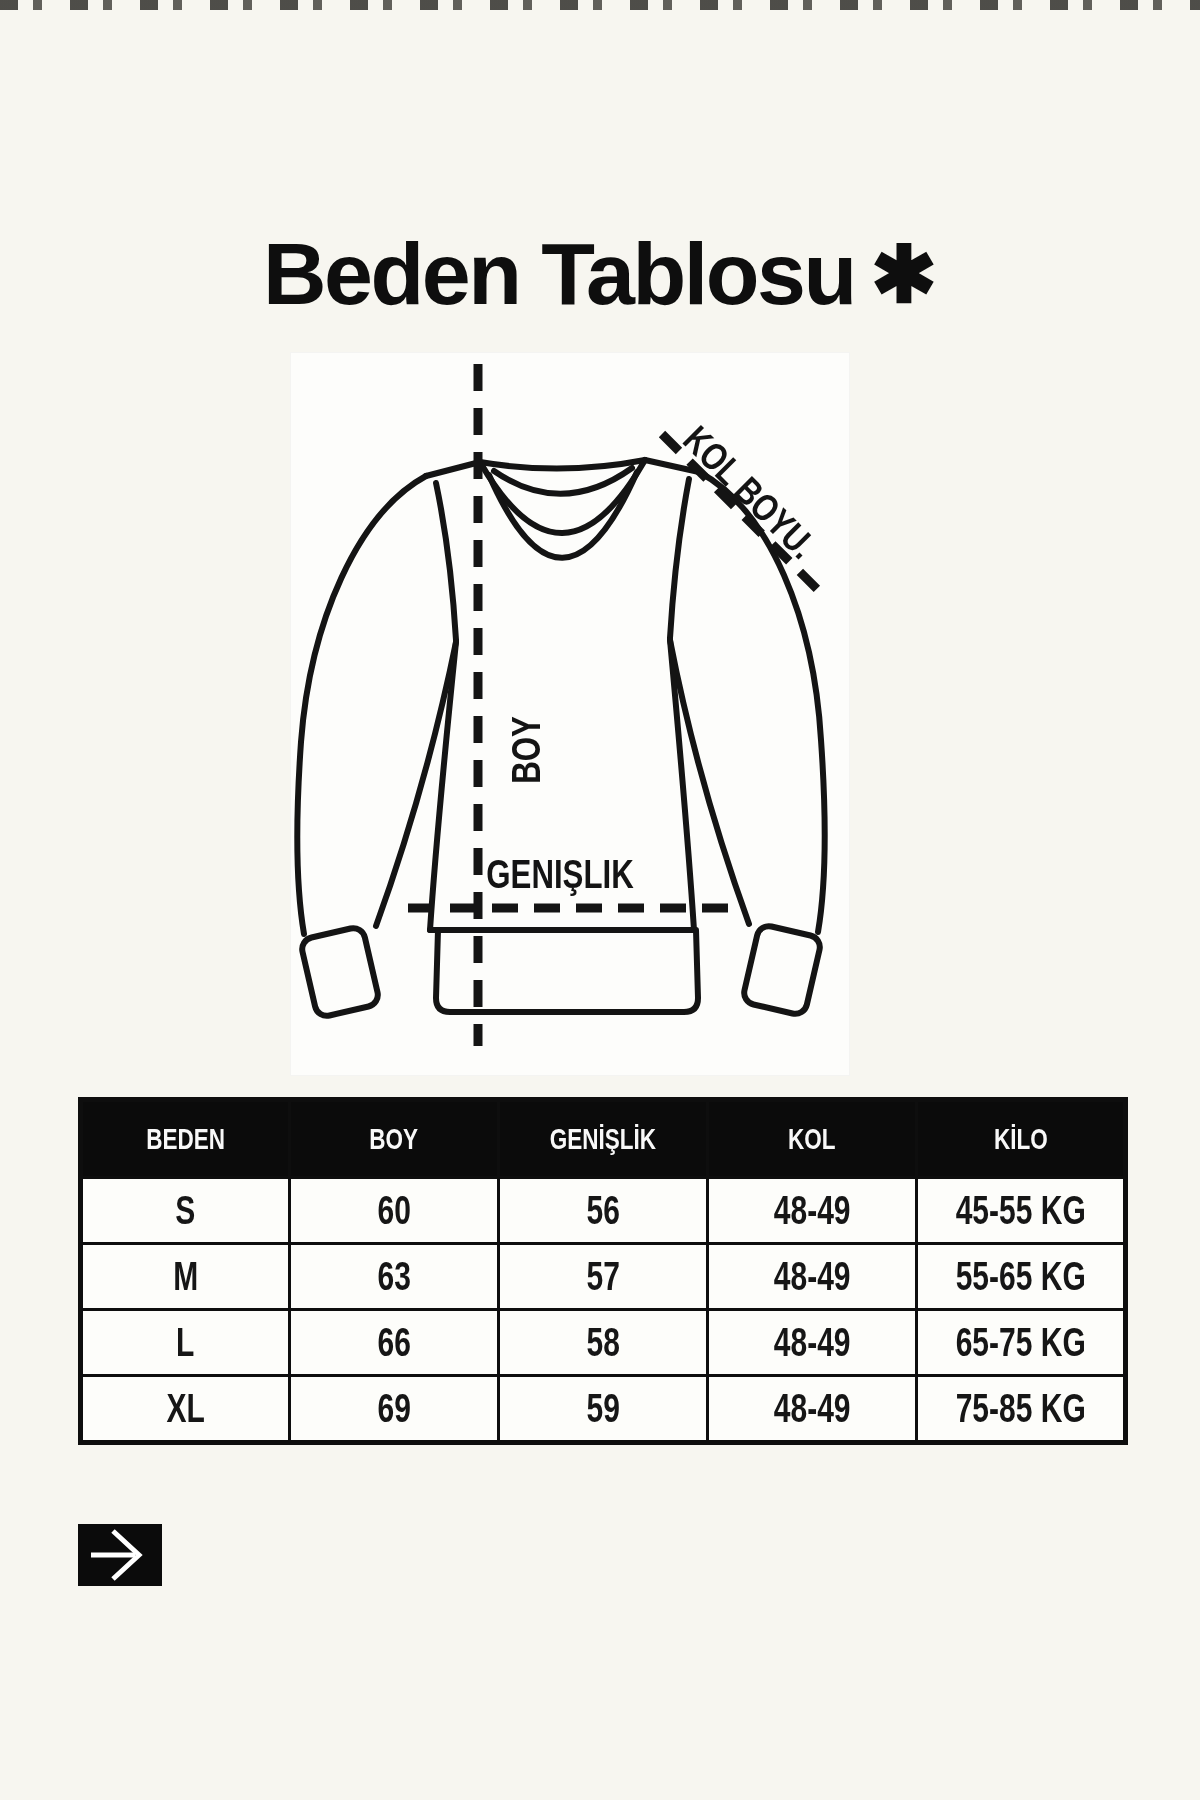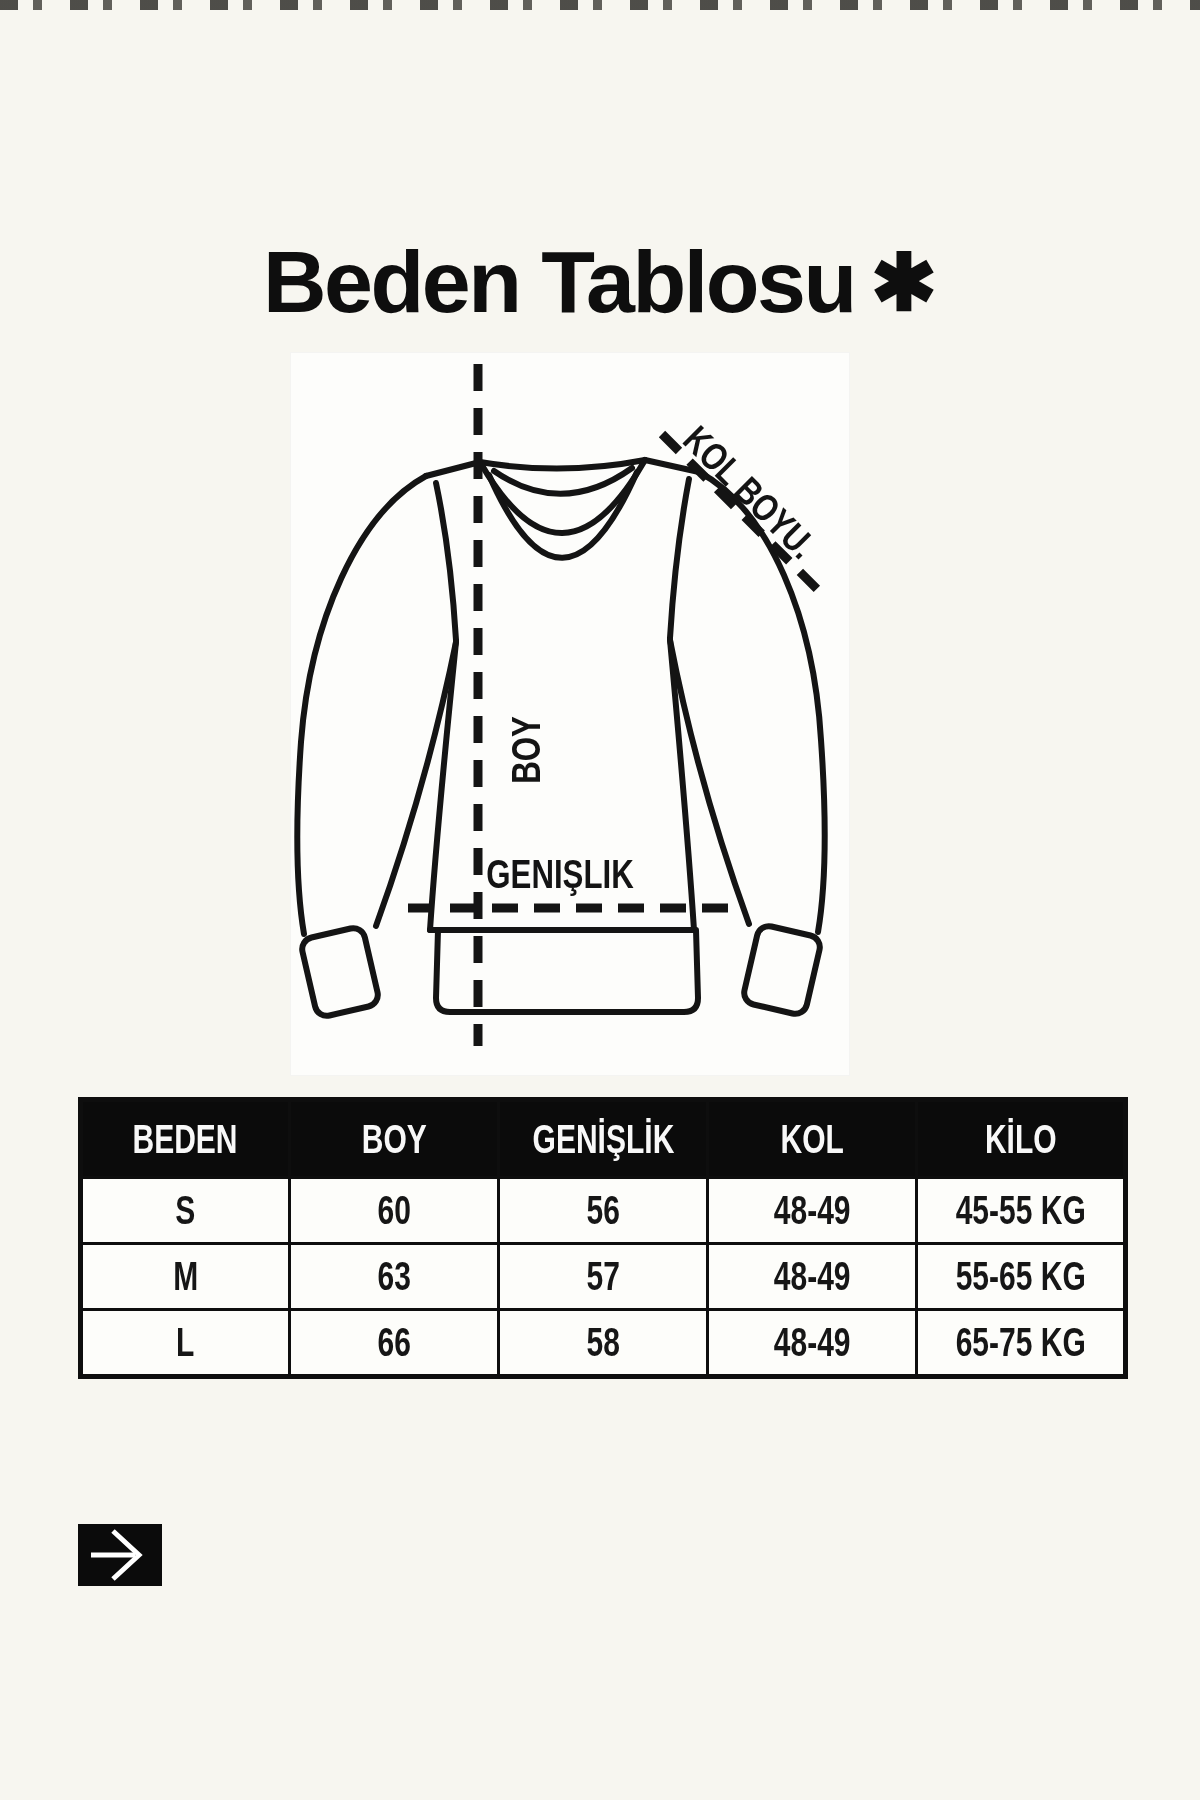--- a/index.html
+++ b/index.html
@@ -1,35 +1,35 @@
 <!DOCTYPE html>
 <html><head>
 <meta charset="utf-8">
 <style>
   html,body{margin:0;padding:0;}
   .page{position:relative;width:1200px;height:1800px;background:#f7f6f0;overflow:hidden;
         font-family:"Liberation Sans",sans-serif;color:#141414;}
   .artifact{position:absolute;top:0;left:0;width:1200px;height:10px;opacity:.8;
     background:repeating-linear-gradient(90deg,#24231f 0 18px,transparent 18px 33px,#3c3b36 33px 42px,transparent 42px 70px);}
-  .title{position:absolute;top:238px;left:0;width:1200px;text-align:center;margin:0;
+  .title{position:absolute;top:230px;left:0;width:1200px;text-align:center;margin:0;
          font-size:88px;font-weight:700;letter-spacing:-2.5px;line-height:1;color:#0e0e0e;white-space:nowrap;}
   .title .ast{font-size:.9em;margin-left:16px;position:relative;top:-2px;letter-spacing:0;}
   .panel{position:absolute;left:290px;top:352px;width:558px;height:722px;background:#fdfdfb;
          border:1px solid rgba(0,0,0,0.035);}
   .garment{position:absolute;left:240px;top:350px;width:620px;height:700px;}
   .garment path,.garment rect,.garment line{fill:none;stroke:#141414;stroke-width:6;
          stroke-linecap:round;stroke-linejoin:round;}
   .garment .dash{stroke-width:9;stroke-linecap:butt;}
   .garment text{fill:#141414;font-family:"Liberation Sans",sans-serif;font-weight:700;}
 
   .size-table{position:absolute;left:78px;top:1097px;width:1050px;border-collapse:collapse;
               table-layout:fixed;background:#fdfdfa;border:5px solid #0e0e0e;}
   .size-table th,.size-table td{border:3px solid #0e0e0e;text-align:center;vertical-align:middle;
               padding:0;white-space:nowrap;}
-  .size-table thead th{background:#0b0b0b;color:#f8f8f8;height:74px;font-size:40px;font-weight:700;}
+  .size-table thead th{background:#0b0b0b;color:#f8f8f8;height:74px;font-size:30px;font-weight:700;}
   .size-table tbody td{height:63px;font-size:40px;font-weight:700;color:#161616;}
   .size-table tbody td.sz{font-weight:700;}
   .cx{display:inline-block;transform:scaleX(.75);transform-origin:center;}
 
   .arrow-box{position:absolute;left:78px;top:1524px;width:84px;height:62px;background:#0b0b0b;
              display:flex;align-items:center;justify-content:center;}
   .note-box{position:absolute;left:172px;top:1522px;width:954px;height:66px;background:#fdfdfa;
             border:4px solid #0e0e0e;display:flex;align-items:center;justify-content:center;box-sizing:border-box;}
   .note-text{font-size:26px;font-weight:700;white-space:nowrap;display:inline-block;
              transform:scaleX(.92);transform-origin:center;color:#131313;}
@@ -104,20 +104,27 @@
         <td><span class="cx">48-49</span></td>
         <td><span class="cx">55-65 KG</span></td>
       </tr>
       <tr>
         <td class="sz"><span class="cx">L</span></td>
         <td><span class="cx">66</span></td>
         <td><span class="cx">58</span></td>
         <td><span class="cx">48-49</span></td>
         <td><span class="cx">65-75 KG</span></td>
       </tr>
+      <tr>
+        <td class="sz"><span class="cx">XL</span></td>
+        <td><span class="cx">69</span></td>
+        <td><span class="cx">59</span></td>
+        <td><span class="cx">48-49</span></td>
+        <td><span class="cx">75-85 KG</span></td>
+      </tr>
     </tbody>
   </table>
 
   <div class="arrow-box">
     <svg width="84" height="62" viewBox="0 0 84 62">
       <line x1="13" y1="31" x2="57" y2="31" stroke="#ffffff" stroke-width="5"></line>
       <polyline points="35,7 61,31 35,55" fill="none" stroke="#ffffff" stroke-width="5"></polyline>
     </svg>
   </div>
 

